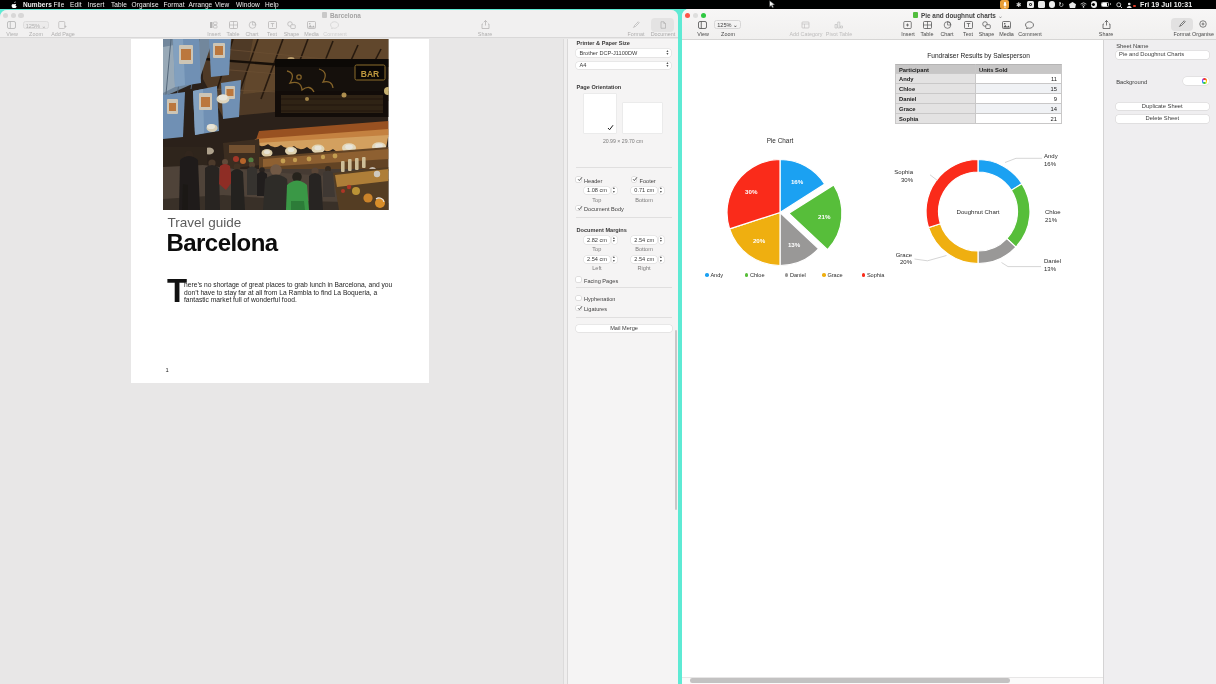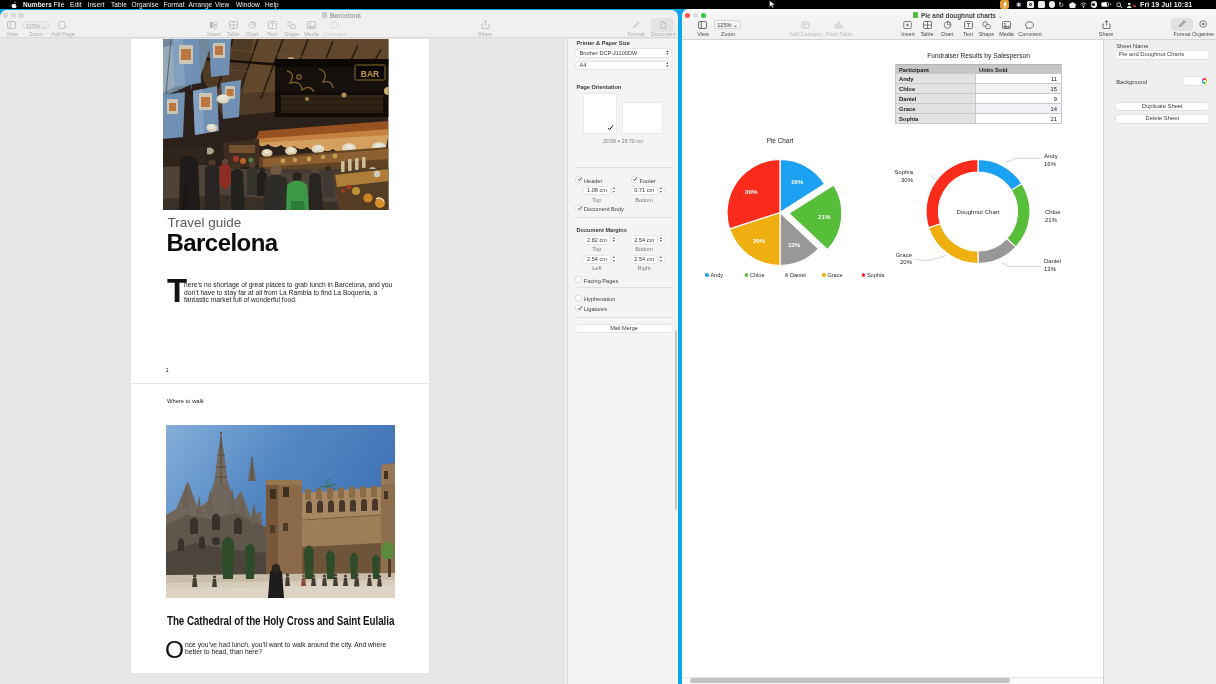--- a/index.html
+++ b/index.html
@@ -1,18 +1,18 @@
 <!DOCTYPE html>
 <html><head>
 <meta charset="utf-8">
 <style>
   * { margin:0; padding:0; box-sizing:border-box; }
   html,body { width:1216px; height:684px; overflow:hidden; background:#000; }
   body { font-family:"Liberation Sans", sans-serif; -webkit-font-smoothing:antialiased; }
-  #root { position:absolute; top:0; left:0; width:1216px; height:684px; background:#0ea5e9; }
+  #root { position:absolute; top:0; left:0; width:1216px; height:684px; background:#5eead4; }
   .abs { position:absolute; }
 
   
   #menubar { position:absolute; top:0; left:0; width:1216px; height:9px; background:#000; color:#efefef; font-size:6.5px; }
   #menubar .mi { position:absolute; top:1px; line-height:7px; letter-spacing:0.1px; }
 
   
   #pages { position:absolute; left:0px; top:9.5px; width:678px; height:675px; border-radius:7px 7px 0 0; background:#e8e7e7; overflow:hidden; }
   #pages .titlebar { position:absolute; left:0; top:0; width:100%; height:28px; background:#f1f0f0; border-bottom:1px solid #d9d8d8; }
   .tl { position:absolute; width:5.4px; height:5.4px; border-radius:50%; }
@@ -518,29 +518,20 @@
         <svg class="abs" style="left:32px;top:0px" width="225.5" height="171" viewBox="0 0 225.5 171" preserveAspectRatio="none">
             <use href="#market"></use>
           </svg>
         <div class="abs" style="left:36.5px;top:176px;font-size:13.5px;color:#5c5c5c">Travel guide</div>
         <div class="abs" style="left:35.5px;top:190px;font-size:24px;font-weight:bold;color:#0c0c0c;letter-spacing:-0.55px">Barcelona</div>
         <div class="abs" style="left:36px;top:240.7px;font-size:33px;line-height:23px;font-weight:bold;color:#111">T</div>
         <div class="abs" style="left:52.5px;top:242.5px;font-size:6.8px;line-height:7.5px;color:#1c1c1c;white-space:nowrap;transform:scaleX(0.985);transform-origin:0 0">here’s no shortage of great places to grab lunch in Barcelona, and you<br>don’t have to stay far at all from La Rambla to find La Boqueria, a<br>fantastic market full of wonderful food.</div>
         <div class="abs" style="left:34.5px;top:328px;font-size:5.8px;color:#222">1</div>
       </div>
 
-      <div class="page" style="top:345px;height:289.5px">
-        <div class="abs" style="left:36px;top:14.5px;font-size:5.8px;color:#222">Where to walk</div>
-        <svg class="abs" style="left:35px;top:41px" width="229" height="173" viewBox="0 0 229 173" preserveAspectRatio="none">
-            <use href="#cathedral"></use>
-          </svg>
-        <div class="abs" style="left:36px;top:230.5px;font-size:12px;font-weight:bold;color:#141414;letter-spacing:-0.1px;white-space:nowrap;transform:scaleX(0.82);transform-origin:0 0">The Cathedral of the Holy Cross and Saint Eulalia</div>
-        <div class="abs" style="left:34px;top:252.5px;font-size:24.5px;color:#111;font-weight:400">O</div>
-        <div class="abs" style="left:54px;top:257px;font-size:6.8px;line-height:7.5px;color:#1c1c1c;white-space:nowrap;transform:scaleX(0.985);transform-origin:0 0">nce you’ve had lunch, you’ll want to walk around the city. And where<br>better to head, than here?</div>
-      </div>
 
       <div class="abs" style="left:562.5px;top:0;width:4px;height:646px;background:#efeeee;border-left:0.5px solid #dcdbdb"></div>
     </div>
     <div class="abs" style="left:675px;top:320px;width:2px;height:180px;background:#c8c7c7;border-radius:1px;z-index:5"></div>
     <div id="inspector">
       <div class="ilabel b" style="left:9px;top:1.5px">Printer &amp; Paper Size</div>
       <div class="ifield" style="left:8px;top:10.5px;width:95.5px;height:8px;padding-left:4px">Brother DCP-J1100DW<span class="stp">▲<br>▼</span></div>
       <div class="ifield" style="left:8px;top:23px;width:95.5px;height:7.5px;padding-left:4px">A4<span class="stp">▲<br>▼</span></div>
       <div class="ilabel b" style="left:9px;top:45px">Page Orientation</div>
       <div class="abs" style="left:16.7px;top:55.8px;width:32px;height:38.7px;background:#fff;box-shadow:0 0 0 0.5px #e2e1e1"></div>

